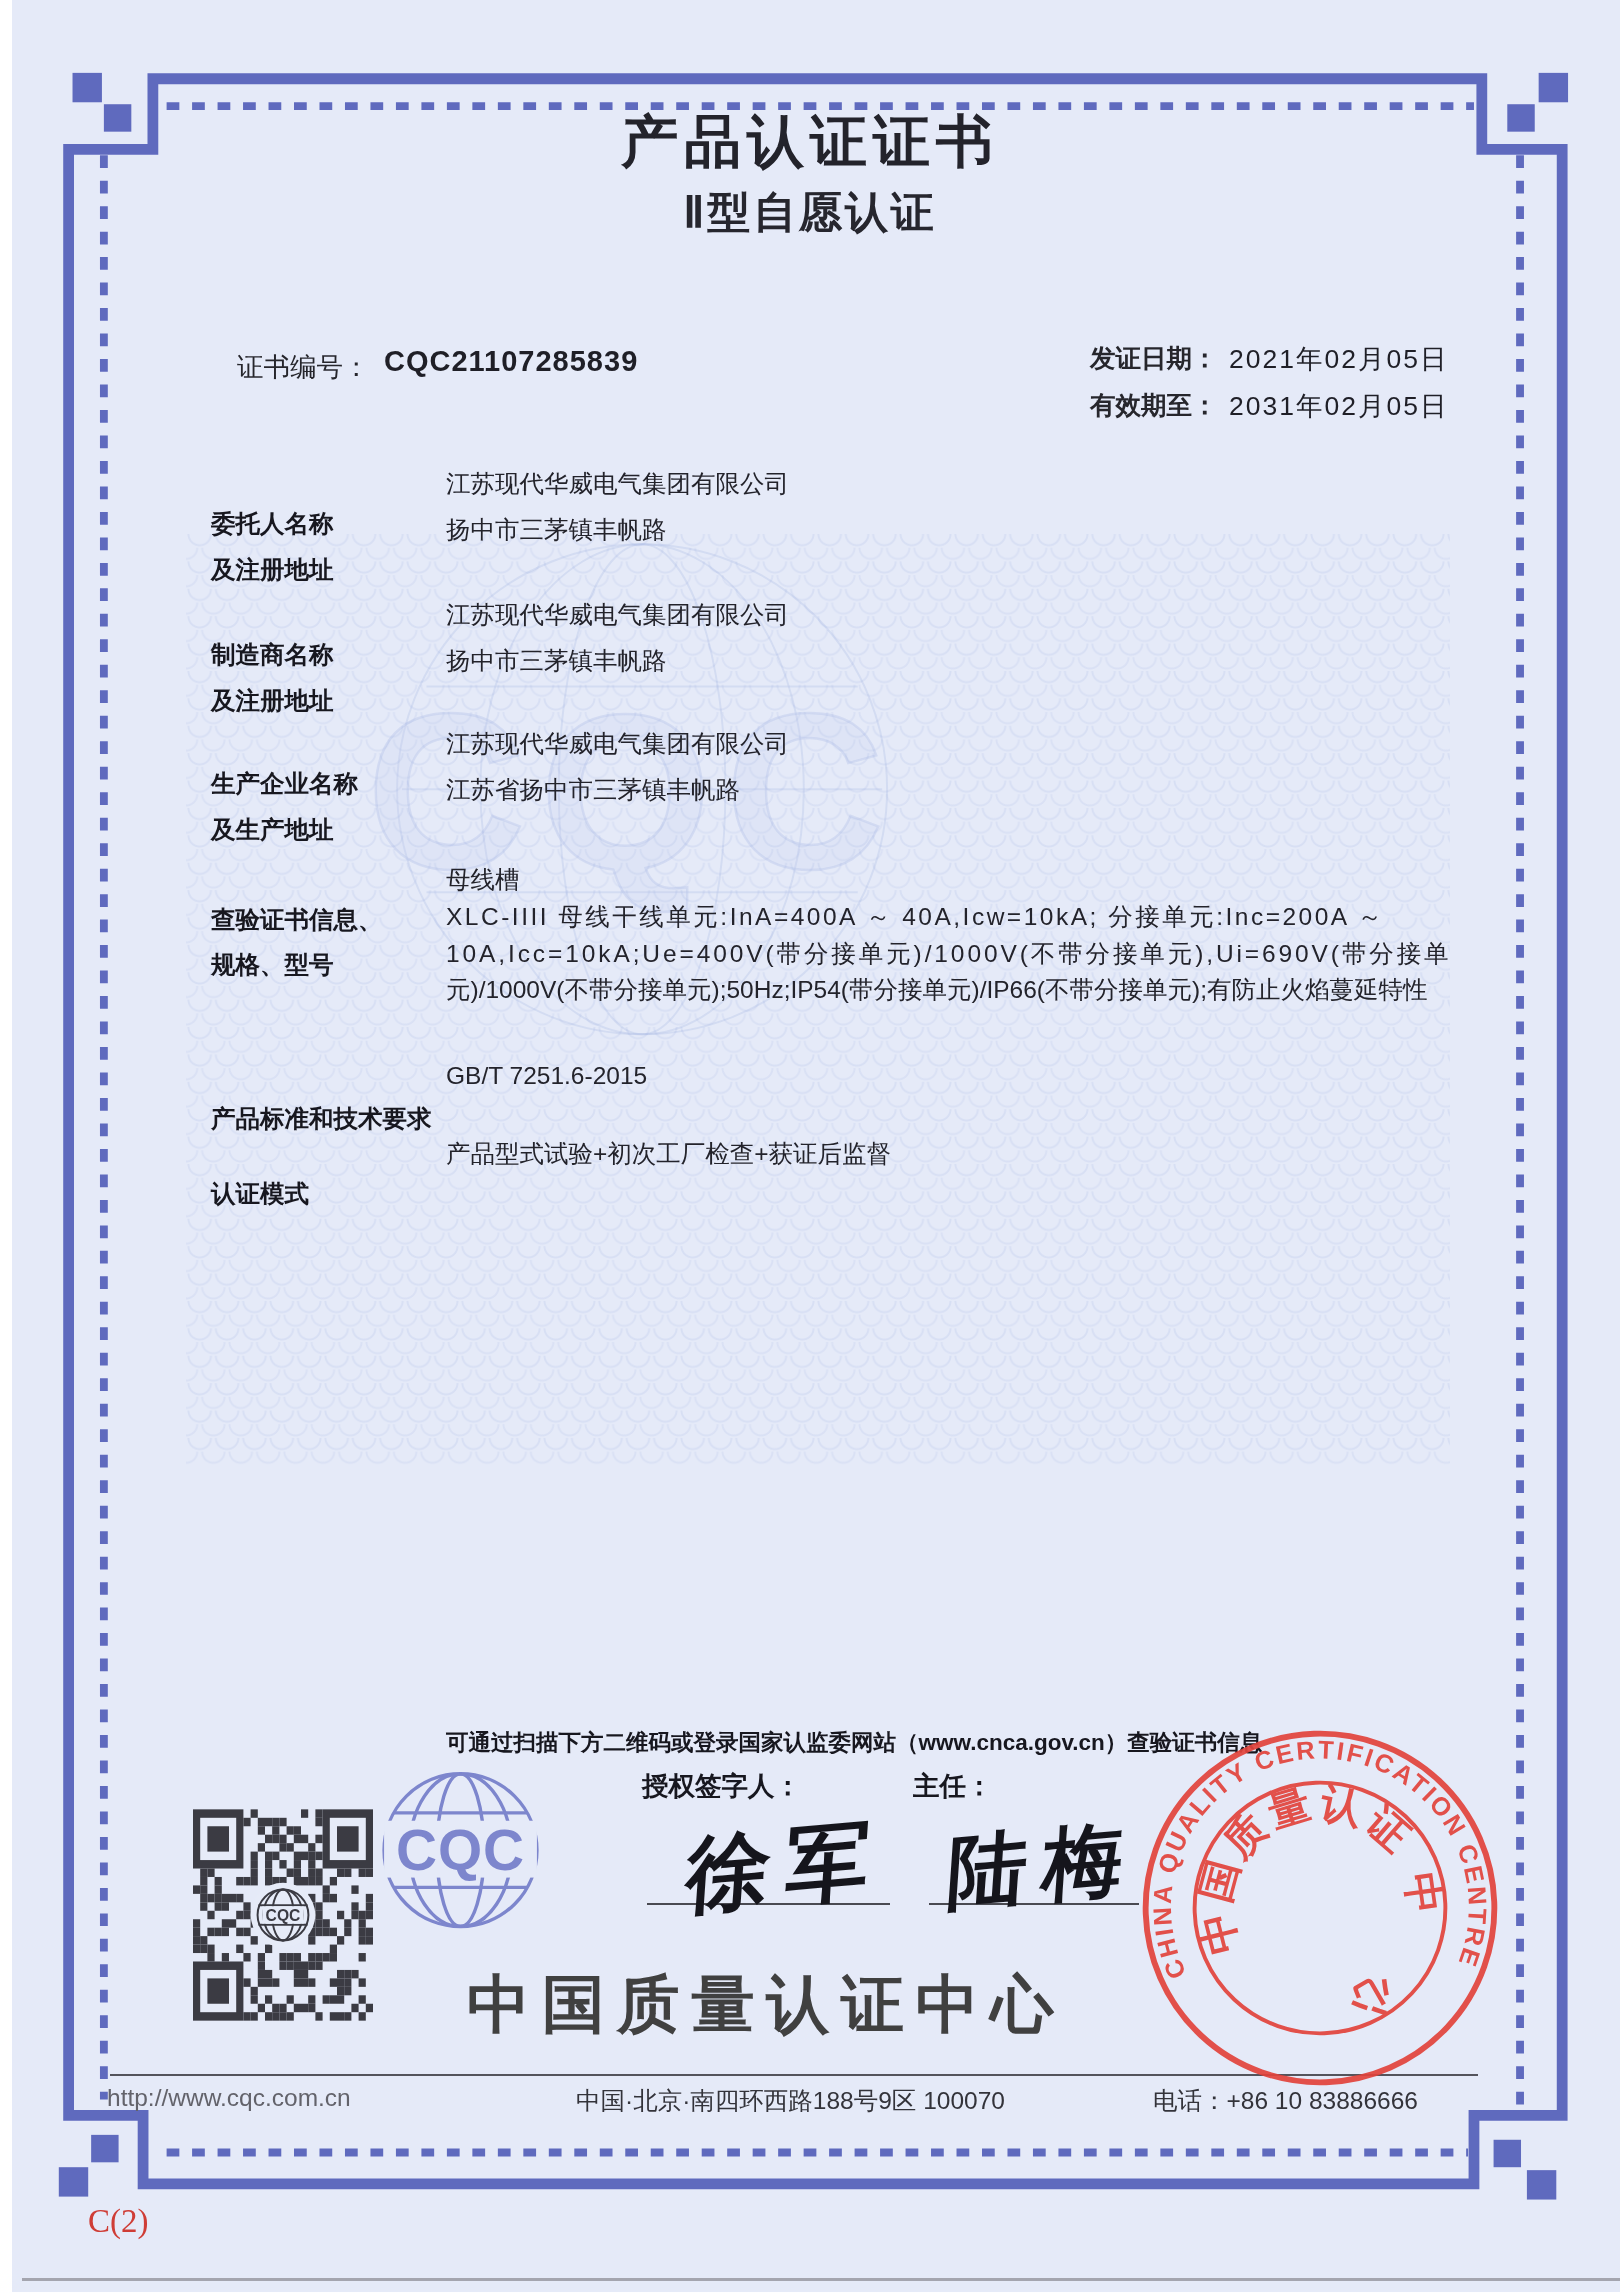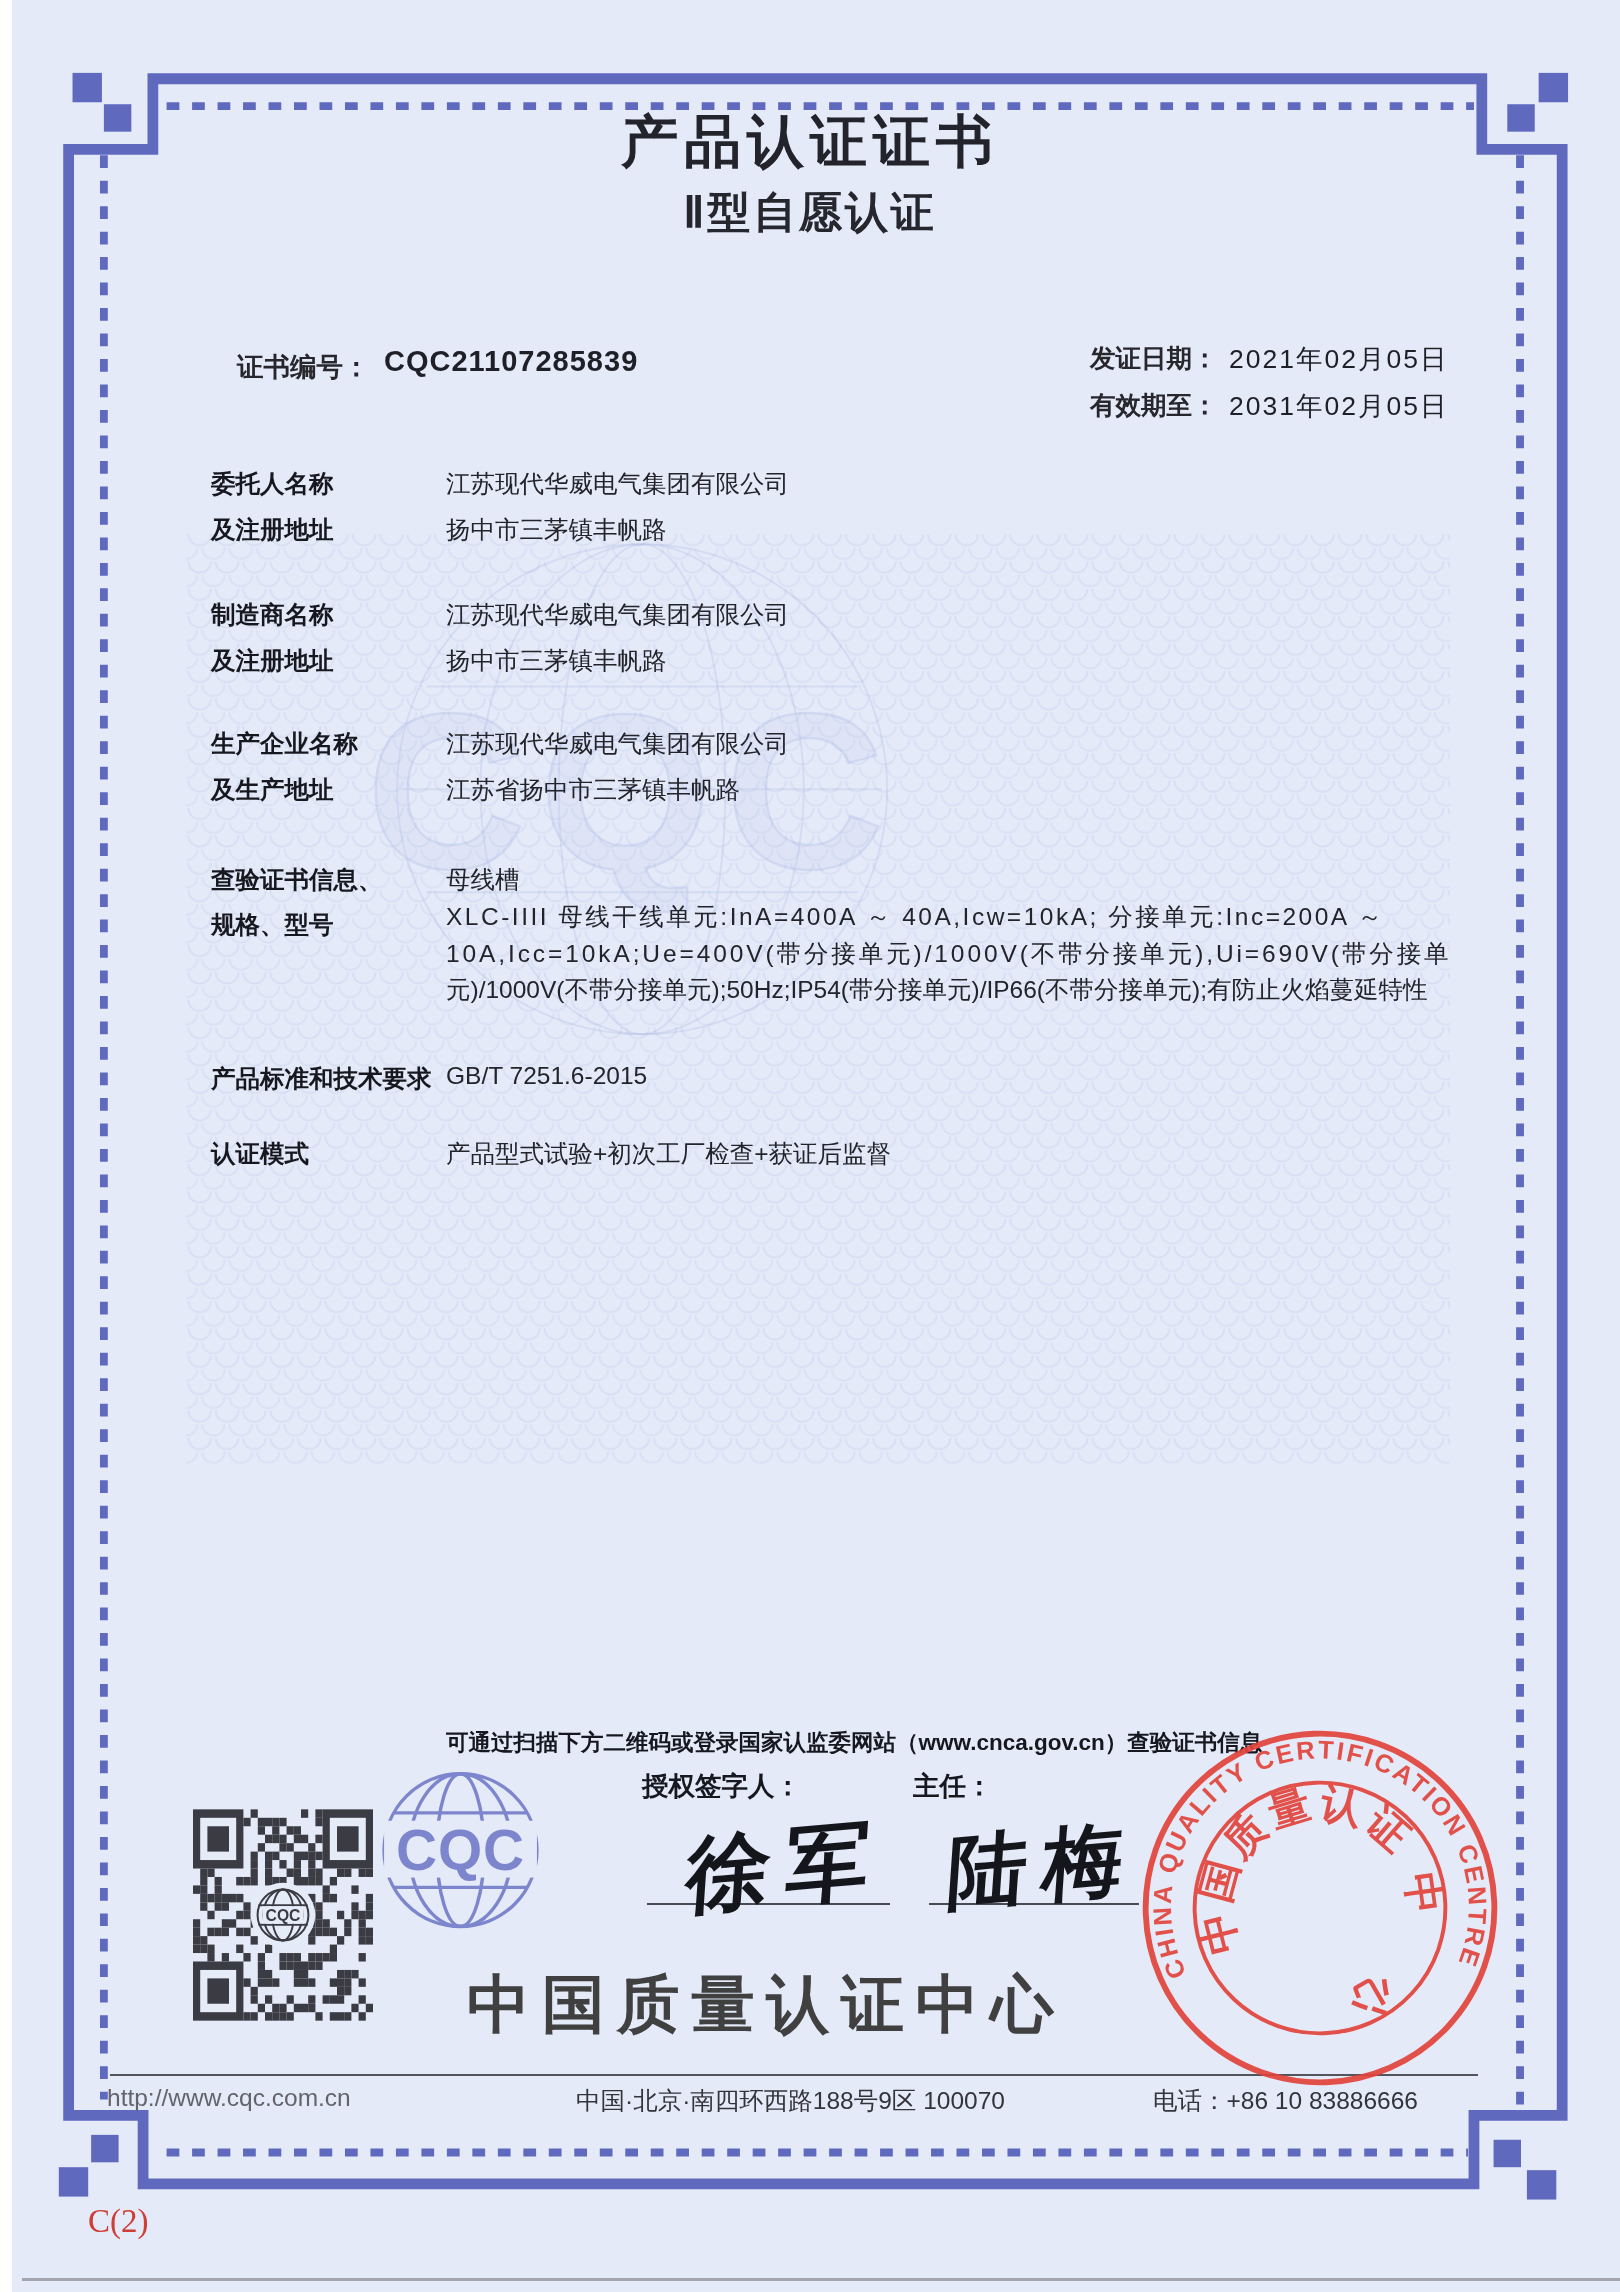--- a/index.html
+++ b/index.html
@@ -24,28 +24,28 @@
       radial-gradient(circle at 50% 0, transparent 9.8px, rgba(123,148,214,.11) 10.8px, rgba(123,148,214,.11) 11.8px, transparent 12.7px) 13.7px 13.7px/27.4px 27.4px;
   }
 
   
   .title{left:0;right:0;top:104px;text-align:center;font-size:57px;font-weight:bold;color:#23232b;letter-spacing:5.9px;}
   .subtitle{left:0;right:0;top:184px;text-align:center;font-size:43px;font-weight:bold;color:#26262e;letter-spacing:2.9px;}
 
   
   .kai{font-family:"Liberation Serif", serif;}
 
-  .certno-label{left:237px;top:349px;font-size:26.5px;font-weight:bold;}
+  .certno-label{left:237px;top:349px;font-size:26.5px;font-weight:normal;}
   .certno-value{left:384px;top:345px;font-size:29px;font-weight:600;letter-spacing:1px;color:#1f1f27;}
 
   .date-label{left:1090px;font-size:25.5px;font-weight:bold;}
   .date-value{left:1229px;font-size:26.5px;letter-spacing:2px;color:#1f1f27;}
   .r-issue{top:341px;} .r-valid{top:388px;}
 
-  .flabel{position:absolute;left:211px;font-size:24.5px;font-weight:bold;color:#17171f;white-space:nowrap;}
+  .flabel{position:absolute;left:211px;font-size:24.5px;font-weight:bold;color:#17171f;white-space:nowrap;margin-top:40px;}
   .fvalue{position:absolute;left:446px;font-size:24.5px;color:#23232b;white-space:nowrap;}
   .field{position:absolute;left:0;top:0;width:100%;}
 
   .spec-line{position:absolute;left:446px;font-size:24.5px;color:#23232b;white-space:nowrap;}
   .ls1{letter-spacing:2.5px;} .ls2{letter-spacing:2.9px;}
 
   .note{position:absolute;left:211px;font-family:"Liberation Serif", serif;font-style:italic;
         font-size:24px;color:#1d1d26;white-space:nowrap;letter-spacing:0.5px;}
 
   .scan-note{left:446px;top:1727px;font-size:22.5px;font-weight:bold;color:#17171f;}

